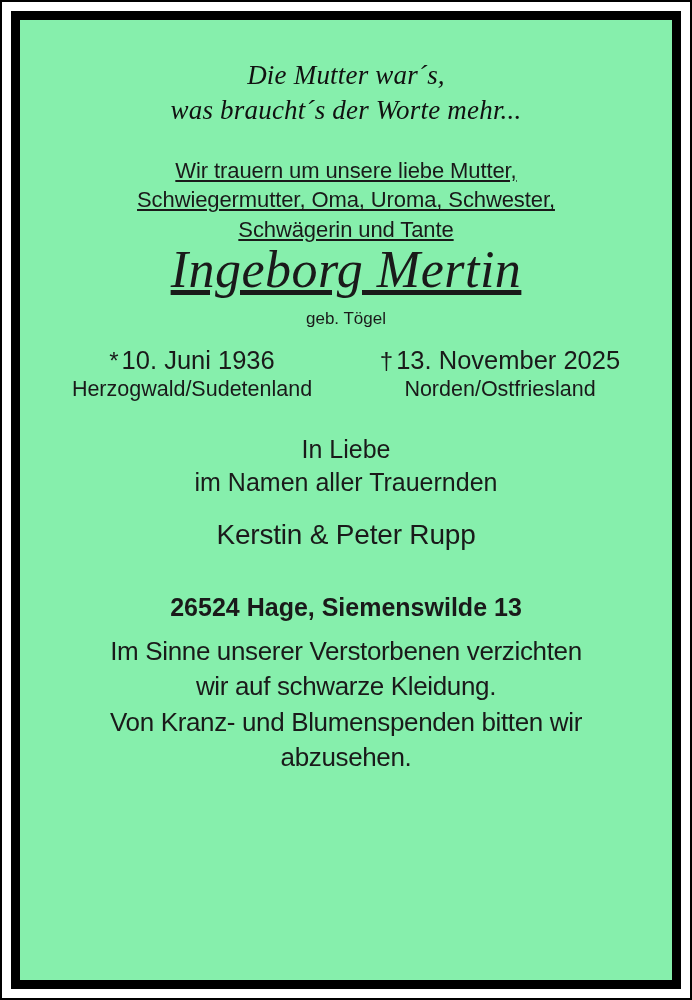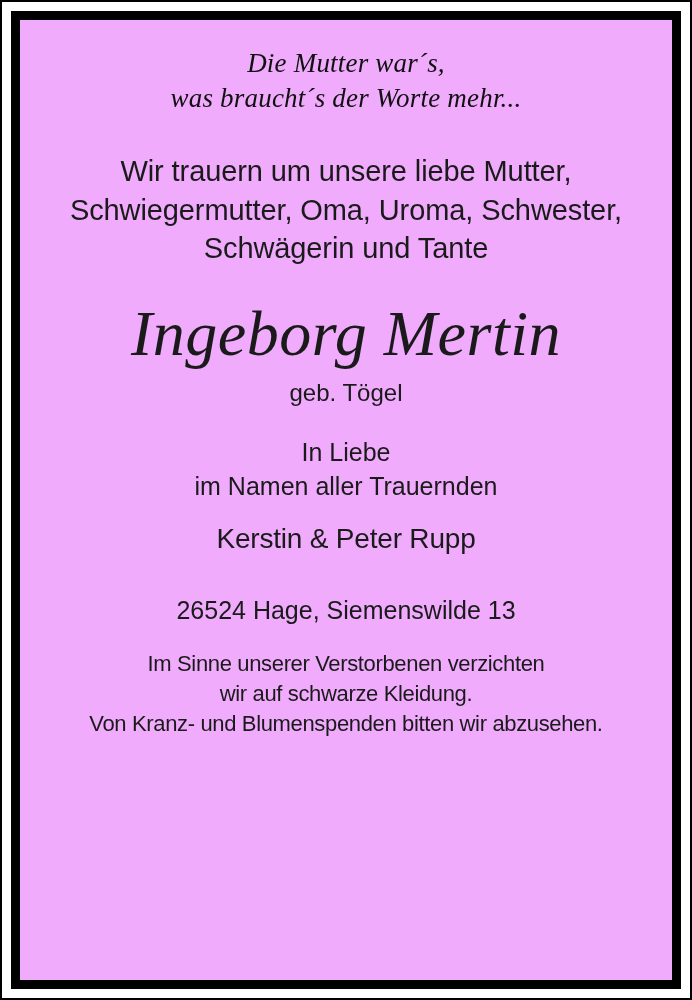--- a/index.html
+++ b/index.html
@@ -23,22 +23,22 @@
     height: 1000px;
     border: 2px solid #000000;
     background: #ffffff;
     padding: 9px;
   }
   .notice-frame {
     box-sizing: border-box;
     width: 100%;
     height: 100%;
     border: 9px solid #000000;
-    background: #f0abfc;
-    padding: 0 28px;
+    background: #86efac;
+    padding: 12px 28px;
     display: block;
   }
   .notice-body {
     box-sizing: border-box;
     width: 100%;
     height: 100%;
     display: flex;
     flex-direction: column;
     align-items: center;
     text-align: center;
@@ -51,40 +51,41 @@
     font-size: 27px;
     line-height: 1.30;
     color: #111111;
     margin-top: 26px;
     white-space: pre-line;
     letter-spacing: 0.2px;
   }
 
   
   .intro {
-    font-size: 29px;
+    font-size: 22px;
     line-height: 1.33;
-    margin-top: 36px;
+    margin-top: 28px;
     white-space: pre-line;
     letter-spacing: -0.1px;
+    text-decoration: underline;
   }
 
   
   .deceased-name {
     font-family: "Liberation Serif", "DejaVu Serif", serif;
     font-style: italic;
     font-weight: 400;
-    font-size: 64px;
+    font-size: 52px;
     line-height: 1.0;
-    margin-top: 34px;
     letter-spacing: 0.5px;
     white-space: nowrap;
+    text-decoration: underline;
   }
   .maiden-name {
-    font-size: 24px;
+    font-size: 17px;
     line-height: 1.1;
     margin-top: 14px;
   }
 
   
   .life-dates {
     display: flex;
     justify-content: center;
     margin-top: 16px;
     width: 100%;
@@ -122,34 +123,35 @@
     font-size: 28px;
     font-weight: 400;
     line-height: 1.2;
     margin-top: 18px;
     letter-spacing: -0.2px;
   }
   .address {
     font-size: 25px;
     line-height: 1.2;
     margin-top: 40px;
+    font-weight: bold;
   }
 
   
   .service {
     font-size: 23.5px;
     line-height: 1.36;
     margin-top: 42px;
     white-space: pre-line;
     letter-spacing: -0.15px;
   }
   .request {
-    font-size: 22px;
+    font-size: 26px;
     line-height: 1.36;
-    margin-top: 24px;
+    margin-top: 12px;
     white-space: pre-line;
     letter-spacing: -0.35px;
   }
 </style>
 </head>
 <body>
 
 <div class="notice-outer">
   <div class="notice-frame">
     <div class="notice-body">
@@ -158,20 +160,30 @@
 was braucht´s der Worte mehr...</div>
 
       <div class="intro">Wir trauern um unsere liebe Mutter,
 Schwiegermutter, Oma, Uroma, Schwester,
 Schwägerin und Tante</div>
 
       <div class="deceased-name">Ingeborg Mertin</div>
 
       <div class="maiden-name">geb. Tögel</div>
 
+      <div class="life-dates">
+        <div class="life-col birth">
+          <div class="life-date"><span class="life-symbol">*</span><span>10. Juni 1936</span></div>
+          <div class="life-place">Herzogwald/Sudetenland</div>
+        </div>
+        <div class="life-col death">
+          <div class="life-date"><span class="life-symbol">†</span><span>13. November 2025</span></div>
+          <div class="life-place">Norden/Ostfriesland</div>
+        </div>
+      </div>
 
       <div class="in-love">In Liebe
 im Namen aller Trauernden</div>
 
       <div class="mourners">Kerstin &amp; Peter Rupp</div>
 
       <div class="address">26524 Hage, Siemenswilde 13</div>
 
 
       <div class="request">Im Sinne unserer Verstorbenen verzichten

